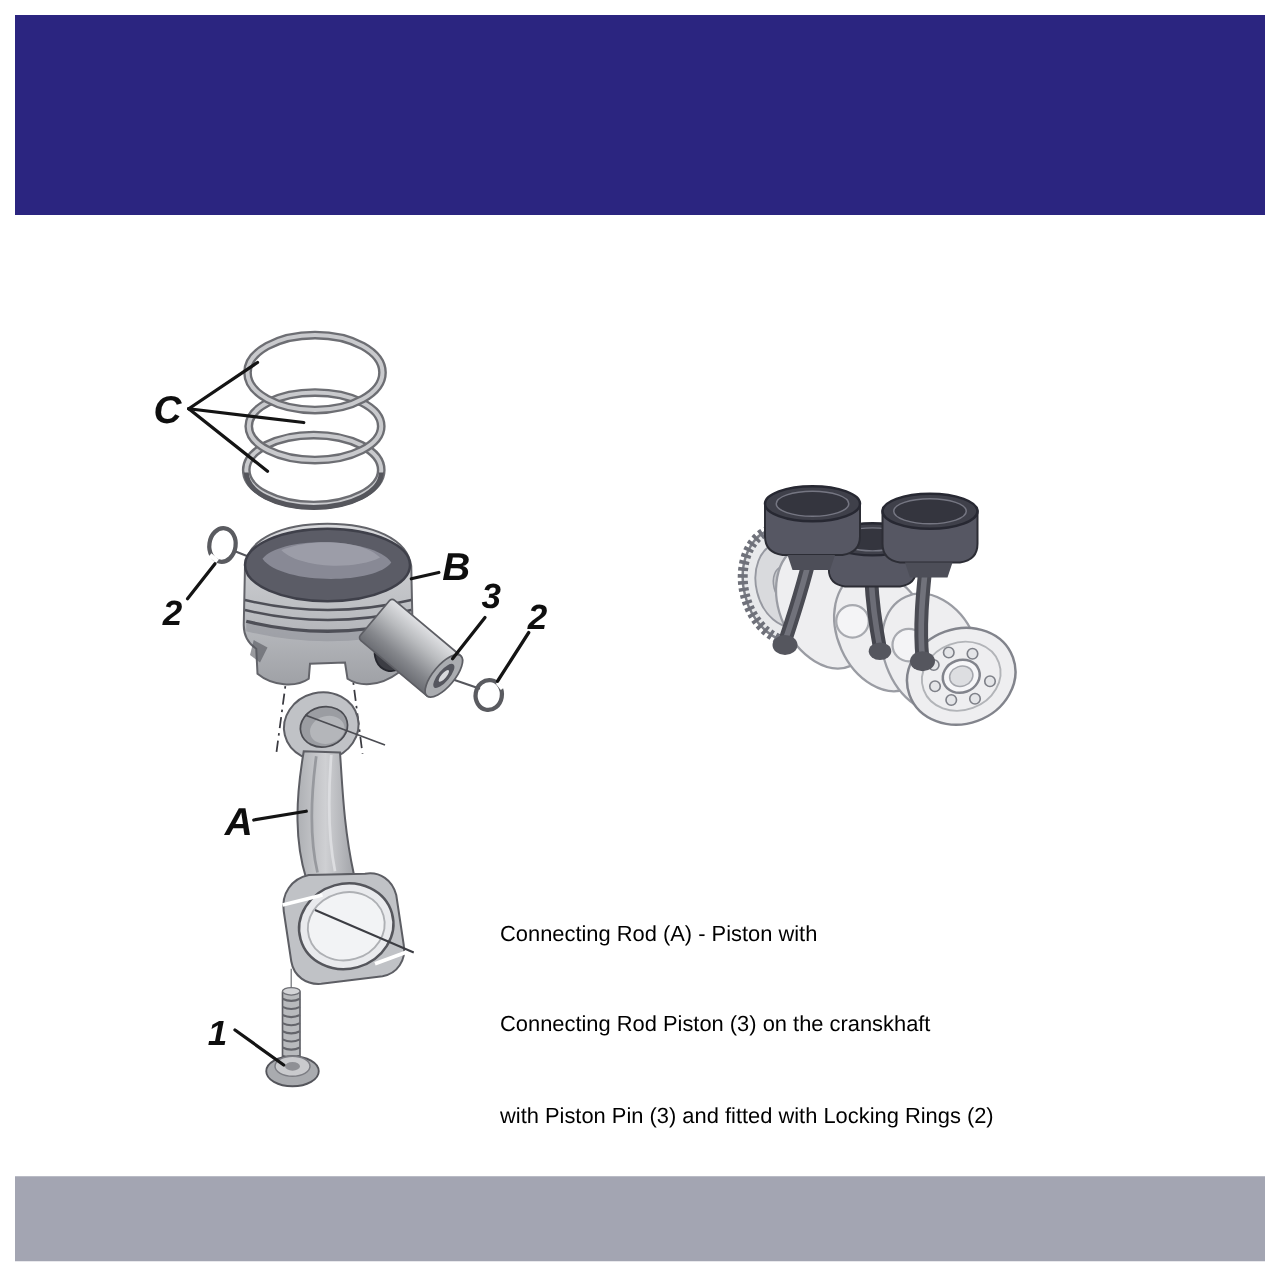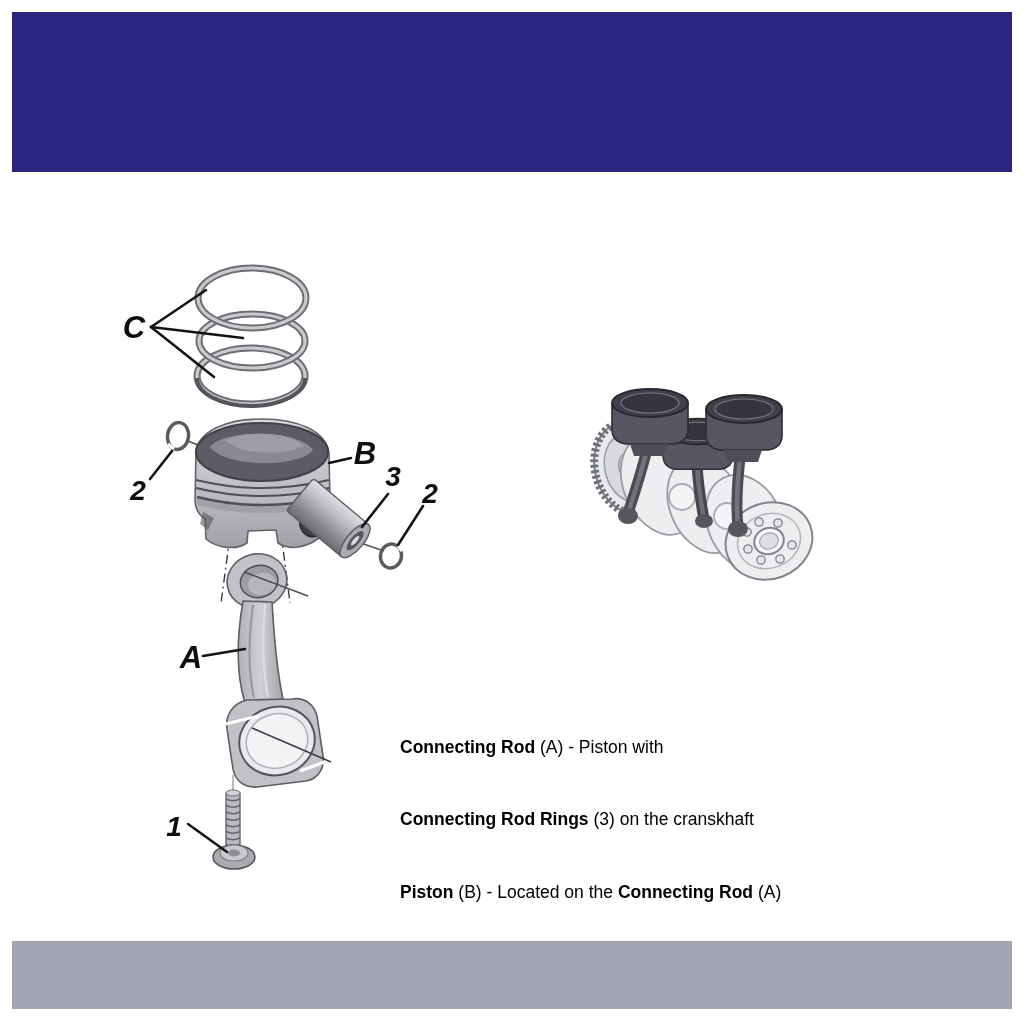--- a/index.html
+++ b/index.html
@@ -9,21 +9,21 @@
     font-family:"Liberation Sans", sans-serif;
   }
   .band{position:absolute;left:12px;width:1000px;}
   .band-top{top:12px;height:160px;}
   .band-bottom{top:941px;height:68px;}
   .desc{
     position:absolute;left:400px;top:686px;
     font-size:17.5px;line-height:24.3px;color:#000;
     white-space:pre-wrap;
   }
-  .desc .b{font-weight:bold;}
+  .desc .b{font-weight:normal;}
   svg text.lbl{
     font-family:"Liberation Sans", sans-serif;
     font-weight:bold;font-style:italic;
     fill:#0e0e0e;text-anchor:middle;
   }
   svg text.lbl-letter{font-size:31px;}
   svg text.lbl-digit{font-size:28px;}
   .art{position:absolute;left:0;top:0;}
 </style>
 </head>
@@ -222,19 +222,18 @@
   <text class="lbl lbl-digit" x="138" y="500">2</text>
   <text class="lbl lbl-letter" x="365" y="464">B</text>
   <text class="lbl lbl-digit" x="393" y="486">3</text>
   <text class="lbl lbl-digit" x="430" y="503">2</text>
   <text class="lbl lbl-letter" x="191" y="668">A</text>
   <text class="lbl lbl-digit" x="174" y="836">1</text>
 </svg>
 
 <div class="desc">
   <div><span class="b">Connecting Rod</span><span> (A) - Piston with</span></div>
-  <div><span class="b">Connecting Rod Rings</span><span> (3) on the cranskhaft</span></div>
-  <div><span class="b">Piston</span><span> (B) - Located on the </span><span class="b">Connecting Rod</span><span> (A)</span></div>
+  <div><span class="b">Connecting Rod Piston</span><span> (3) on the cranskhaft</span></div>
   <div><span>with </span><span class="b">Piston Pin</span><span> (3) and fitted with </span><span class="b">Locking Rings</span><span> (2)</span></div>
   
 </div>
 
 <div class="band band-bottom" style="background-color: rgb(163, 165, 178);"></div>
 
 </body></html>

